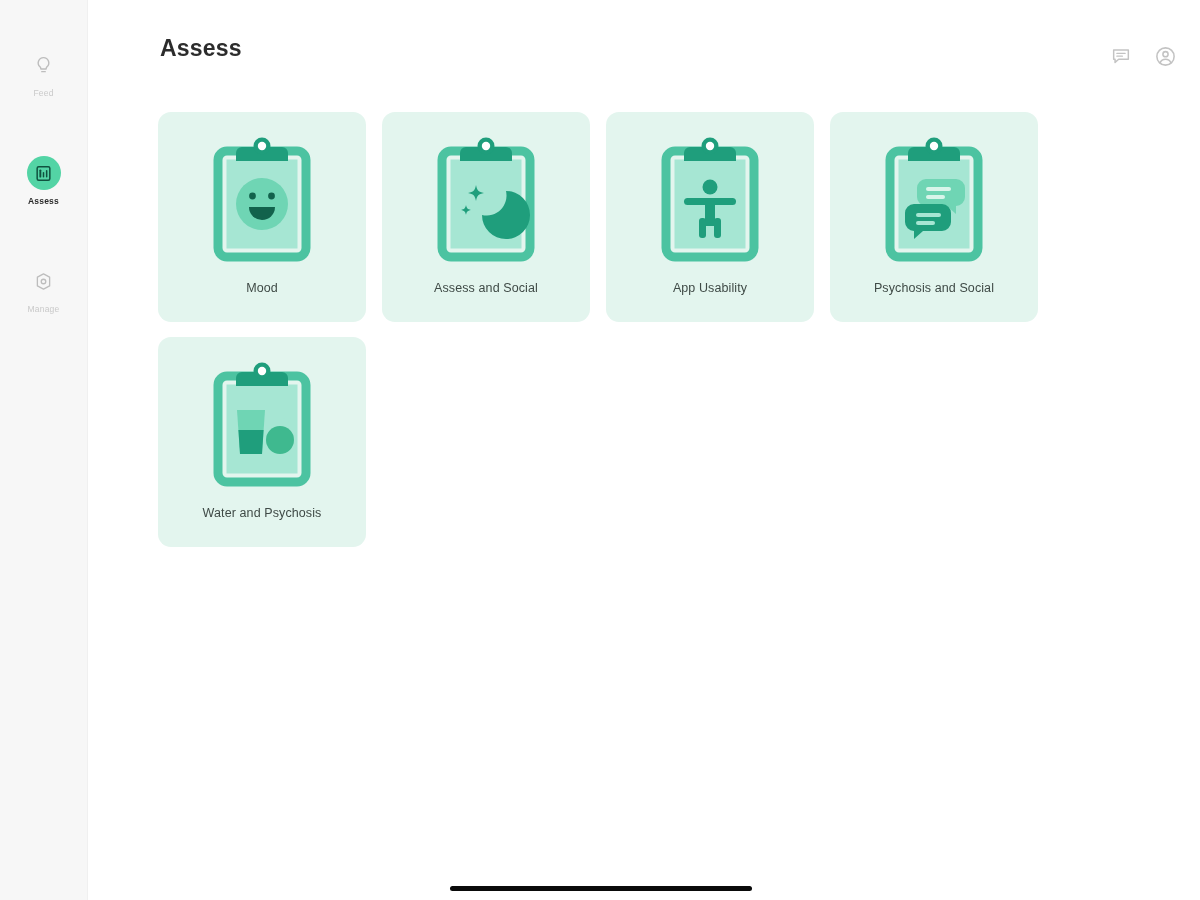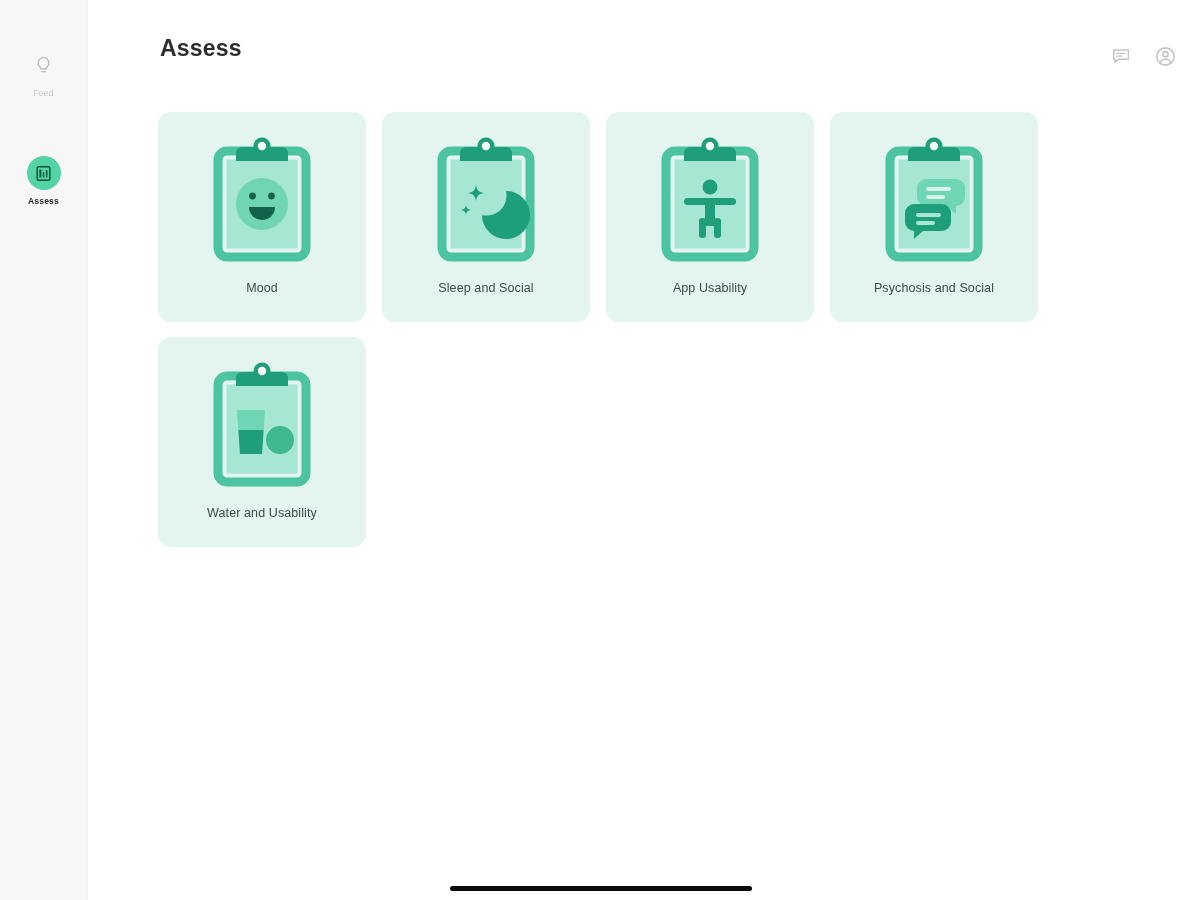--- a/index.html
+++ b/index.html
@@ -122,20 +122,29 @@
         <svg width="19" height="19" viewBox="0 0 24 24" fill="none" stroke="#10523f" stroke-width="1.9" stroke-linecap="round" stroke-linejoin="round">
           <rect x="4" y="3.5" width="16" height="17" rx="2"></rect>
           <path d="M8 8v8" stroke-width="2.4"></path>
           <path d="M12 11v5"></path>
           <path d="M16 8.5v7.5"></path>
         </svg>
       </span>
       <span class="nav-label">Assess</span>
     </div>
 
+    <div class="nav-item">
+      <span class="nav-icon-wrap">
+        <svg width="21" height="21" viewBox="0 0 24 24" fill="none" stroke="#bdbdbd" stroke-width="1.5" stroke-linecap="round" stroke-linejoin="round">
+          <path d="M12 3.2 19 7v10l-7 3.8L5 17V7z"></path>
+          <circle cx="12" cy="12" r="2.6"></circle>
+        </svg>
+      </span>
+      <span class="nav-label">Manage</span>
+    </div>
 
 
   </nav>
 
   <header class="header">
     <h1 class="page-title">Assess</h1>
 
     <div class="header-actions">
       <span class="hdr-btn">
         <svg width="22" height="22" viewBox="0 0 24 24" fill="none" stroke="#c3c3c3" stroke-width="1.6" stroke-linecap="round" stroke-linejoin="round">
@@ -179,21 +188,21 @@
           <rect x="14" y="16" width="88" height="106" rx="9" fill="none" stroke="#4cc3a1" stroke-width="9"></rect>
           <rect x="22.5" y="24.5" width="71" height="89" fill="#a6e6d3"></rect>
           <path d="M38 12h40a6 6 0 0 1 6 6v8H32v-8a6 6 0 0 1 6-6z" fill="#1f9e7c"></path>
           <circle cx="58" cy="11" r="8.5" fill="#1f9e7c"></circle>
           <circle cx="58" cy="11" r="4.2" fill="#ffffff"></circle>
           <path d="M78 56a24 24 0 1 1-24 24 20 20 0 0 0 24-24z" fill="#1f9e7c"></path>
           <path d="M48 50c1.2 5.6 2.4 6.8 8 8-5.6 1.2-6.8 2.4-8 8-1.2-5.6-2.4-6.8-8-8 5.6-1.2 6.8-2.4 8-8z" fill="#1f9e7c"></path>
           <path d="M38 70c.8 3.4 1.5 4.1 4.9 4.9-3.4.8-4.1 1.5-4.9 4.9-.8-3.4-1.5-4.1-4.9-4.9 3.4-.8 4.1-1.5 4.9-4.9z" fill="#1f9e7c"></path>
         </svg>
       </div>
-      <div class="card-label">Sleep and Social</div>
+      <div class="card-label">Assess and Social</div>
     </div>
 
 
     <div class="card">
       <div class="card-art">
         <svg width="116" height="130" viewBox="0 0 116 130">
           <rect x="14" y="16" width="88" height="106" rx="9" fill="none" stroke="#4cc3a1" stroke-width="9"></rect>
           <rect x="22.5" y="24.5" width="71" height="89" fill="#a6e6d3"></rect>
           <path d="M38 12h40a6 6 0 0 1 6 6v8H32v-8a6 6 0 0 1 6-6z" fill="#1f9e7c"></path>
           <circle cx="58" cy="11" r="8.5" fill="#1f9e7c"></circle>
@@ -234,20 +243,20 @@
           <rect x="22.5" y="24.5" width="71" height="89" fill="#a6e6d3"></rect>
           <path d="M38 12h40a6 6 0 0 1 6 6v8H32v-8a6 6 0 0 1 6-6z" fill="#1f9e7c"></path>
           <circle cx="58" cy="11" r="8.5" fill="#1f9e7c"></circle>
           <circle cx="58" cy="11" r="4.2" fill="#ffffff"></circle>
           <path d="M33 50h28l-3 44H36z" fill="#6fd5b4"></path>
           <path d="M34.4 70h25.2l-1.6 24H36z" fill="#1f9e7c"></path>
           <circle cx="76" cy="80" r="14" fill="#3fb98f"></circle>
           <path d="M76 64c3-6 7-8 11-7-1 5-4 8-9 8z" fill="#a6e6d3"></path>
         </svg>
       </div>
-      <div class="card-label">Water and Usability</div>
+      <div class="card-label">Water and Psychosis</div>
     </div>
 
   </main>
 
   <div class="home-bar"></div>
 
 </div>
 
 </body></html>

